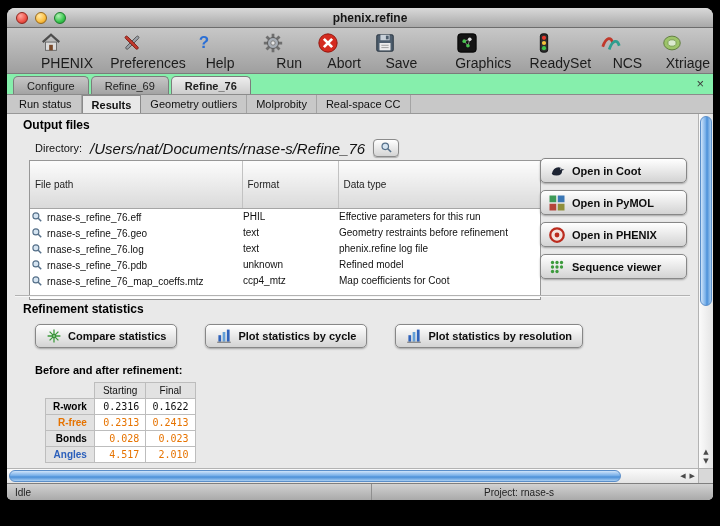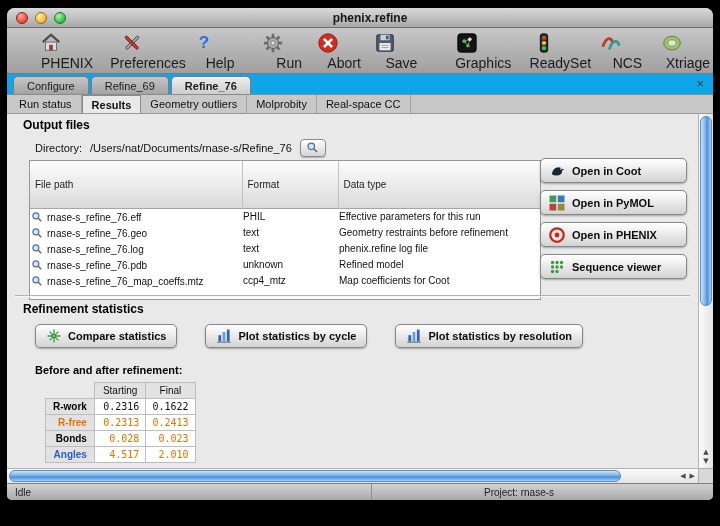--- a/index.html
+++ b/index.html
@@ -25,21 +25,21 @@
     border-bottom:1px solid #7b7b7b; display:flex; align-items:center; padding:0 8px; }
   .tb-item { display:flex; flex-direction:column; align-items:center; justify-content:center;
     min-width:44px; padding:2px 4px 1px 4px; cursor:default; }
   .tb-item.gap { margin-left:16px; }
   .tb-icon { width:22px; height:22px; display:block; }
   .tb-icon svg { width:22px; height:22px; display:block; }
   .tb-label { font-size:14px; color:#1c1c1c; margin-top:1px; white-space:nowrap;margin-left:32px; }
   .help-q { font-size:17px; font-weight:bold; color:#2a6fd6; line-height:22px; display:block; text-align:center; }
 
   
-  .tabrow1 { height:21px; flex:0 0 21px; background:#0ea5e9; border-bottom:1px solid #8b8b8b;
+  .tabrow1 { height:21px; flex:0 0 21px; background:#86efac; border-bottom:1px solid #8b8b8b;
     display:flex; align-items:flex-end; padding:3px 6px 0 6px; position:relative; }
   .tab1 { height:18px; padding:0 13px; font-size:11px; color:#1d1d1d;
     background:linear-gradient(#c6c6c6,#a3a3a3); border:1px solid #7c7c7c; border-bottom:none;
     border-radius:5px 5px 0 0; display:flex; align-items:center; margin-right:2px; }
   .tab1.active { background:linear-gradient(#eeeeee,#cccccc); font-weight:bold; }
   .tabclose { position:absolute; right:9px; top:3px; font-size:13px; color:#3b3b3b; line-height:14px; cursor:default; }
 
   
   .tabrow2 { height:19px; flex:0 0 19px; background:#c8c8c8; border-bottom:1px solid #989898;
     display:flex; align-items:stretch; padding-left:3px; }
@@ -49,21 +49,21 @@
 
   
   .main { flex:1 1 auto; position:relative; background:#e9e9e9; }
   .content { position:absolute; left:0; top:0; right:15px; bottom:15px; overflow:hidden; }
 
   .sect-title { position:absolute; left:16px; font-size:12px; font-weight:bold; color:#000; }
   .t-output { top:4px; }
   .t-refine { top:188px; }
 
   .dir-row { position:absolute; left:28px; top:25px; display:flex; align-items:center; gap:8px; font-size:11px; color:#111; }
-  .dir-value { font-size:11px; color:#111; }
+  .dir-value { font-size:15px; color:#111;font-style:italic; }
   .mag-btn { width:26px; height:18px; border:1px solid #8b8b8b; border-radius:4px;
     background:linear-gradient(#ffffff,#d4d4d4); display:flex; align-items:center; justify-content:center;
     box-shadow:0 1px 1px rgba(0,0,0,.25); }
   .mag-btn svg { width:13px; height:13px; }
 
   .files-box { position:absolute; left:22px; top:46px; width:512px; height:140px;
     background:#fff; border:1px solid #979797; overflow:hidden; }
   table.files { border-collapse:collapse; width:100%; table-layout:fixed; }
   table.files th { background:linear-gradient(#fcfcfc,#dadada); border-bottom:1px solid #a6a6a6;
     border-right:1px solid #c2c2c2; font-weight:normal; font-size:10px; color:#222;

